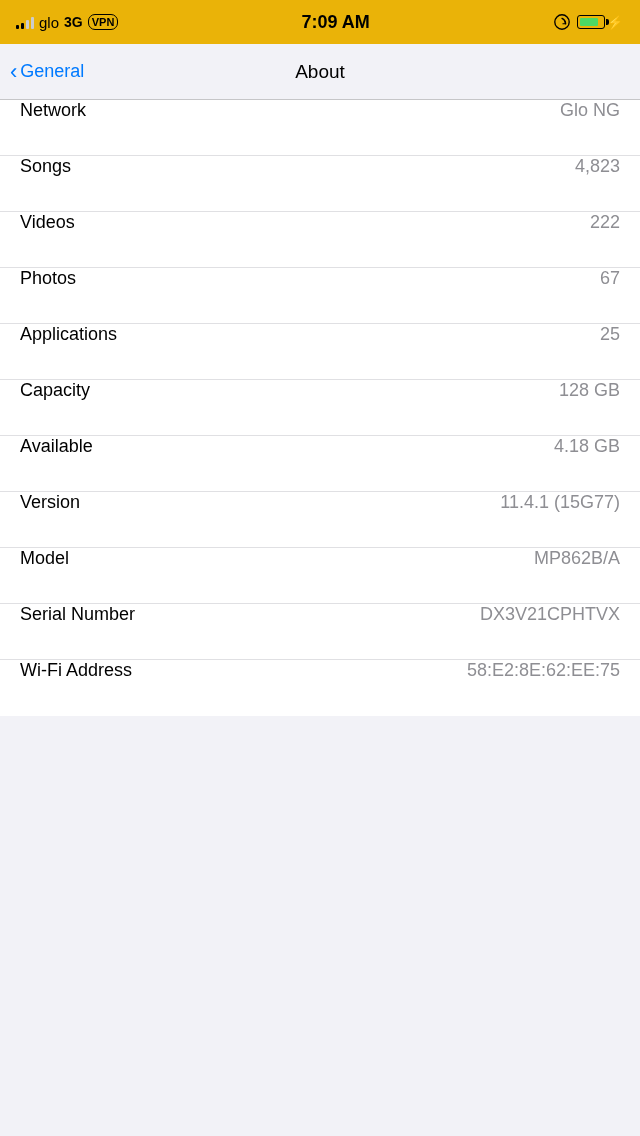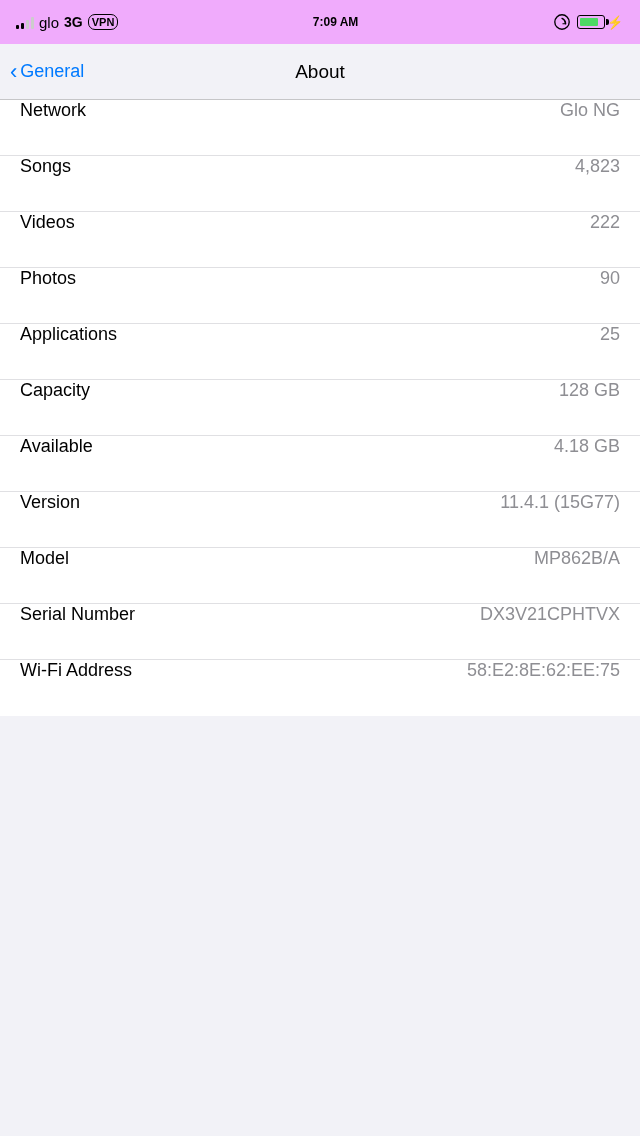--- a/index.html
+++ b/index.html
@@ -10,21 +10,21 @@
       min-height: 1136px;
       background: #f2f2f7;
       font-family: -apple-system, 'Helvetica Neue', Arial, sans-serif;
       color: #000;
     }
 
     
     .status-bar {
       width: 100%;
       height: 44px;
-      background: #f0abfc;
+      background: #eab308;
       display: flex;
       align-items: center;
       justify-content: space-between;
       padding: 0 16px;
     }
 
     .status-left {
       display: flex;
       align-items: center;
       gap: 5px;
@@ -58,21 +58,21 @@
 
     .vpn-badge {
       font-size: 11px;
       font-weight: 700;
       border: 1.5px solid #000;
       border-radius: 7px;
       padding: 1px 3px;
     }
 
     .status-center {
-      font-size: 12px;
+      font-size: 18px;
       font-weight: 600;
       text-align: right;
     }
 
     .status-right {
       display: flex;
       align-items: center;
       gap: 6px;
     }
 
@@ -241,21 +241,21 @@
     <div class="settings-row">
       <span class="row-label">Songs</span>
       <span class="row-value">4,823</span>
     </div>
     <div class="settings-row">
       <span class="row-label">Videos</span>
       <span class="row-value">222</span>
     </div>
     <div class="settings-row">
       <span class="row-label">Photos</span>
-      <span class="row-value">90</span>
+      <span class="row-value">67</span>
     </div>
     <div class="settings-row">
       <span class="row-label">Applications</span>
       <span class="row-value">25</span>
     </div>
     <div class="settings-row">
       <span class="row-label">Capacity</span>
       <span class="row-value">128 GB</span>
     </div>
     <div class="settings-row">

